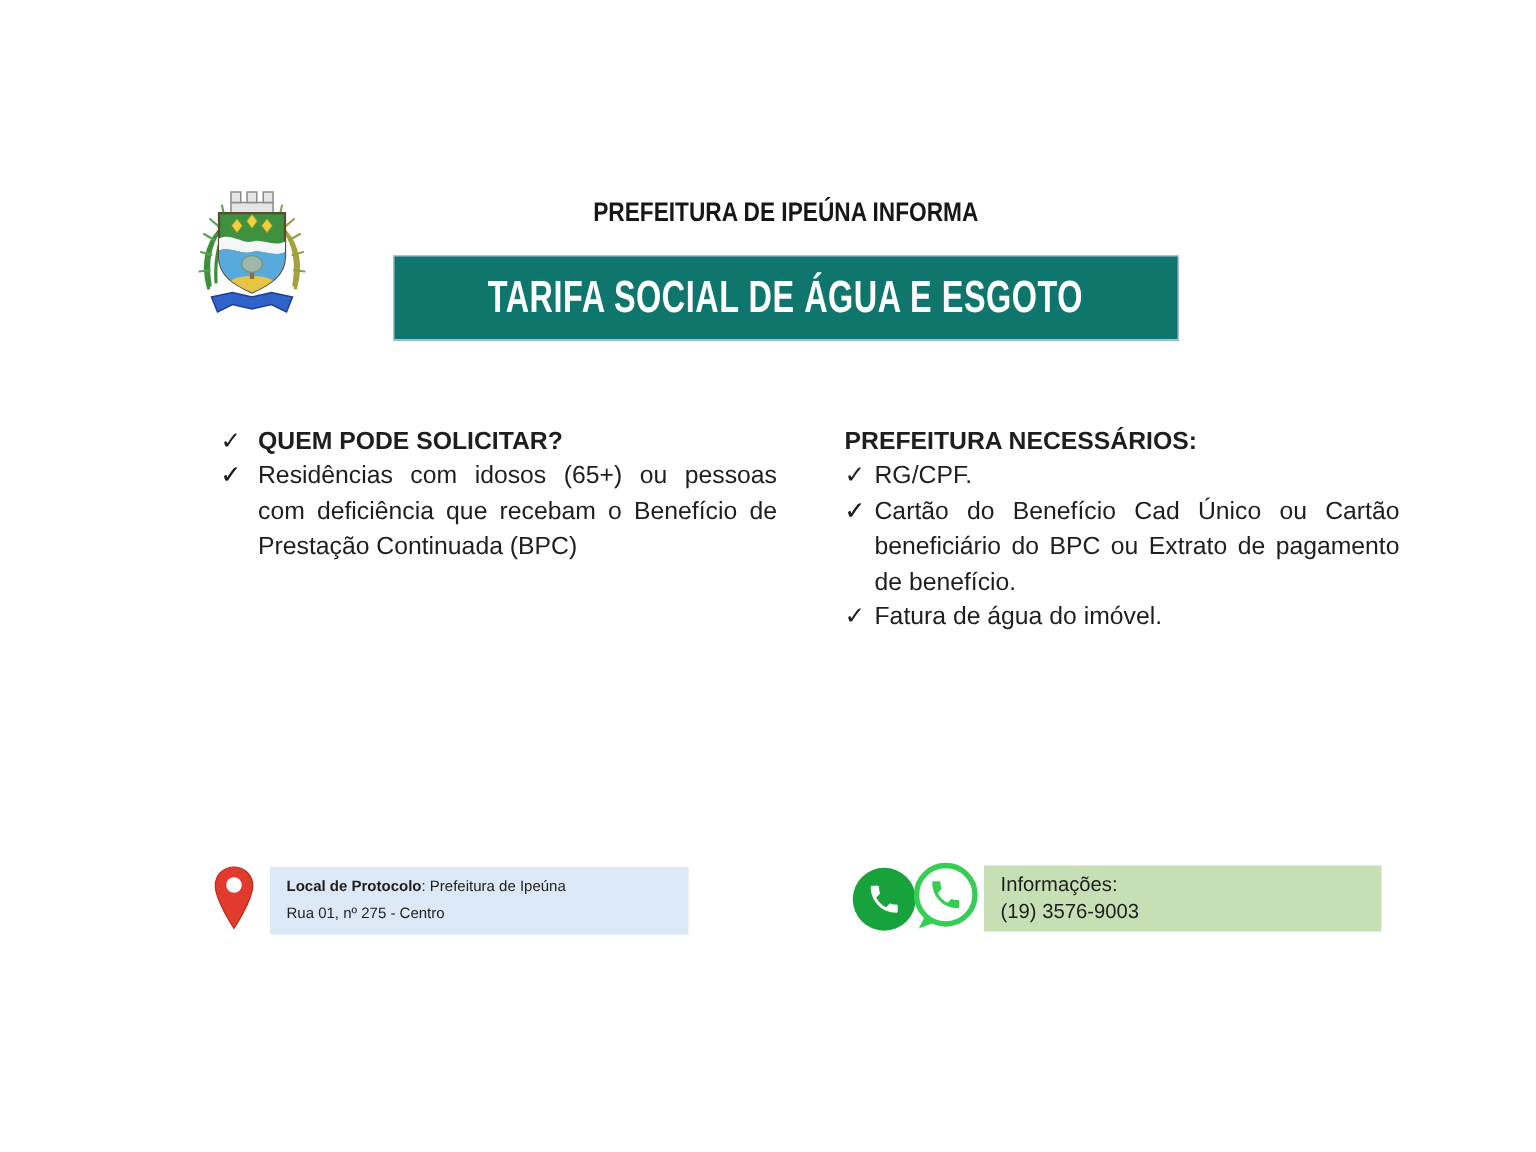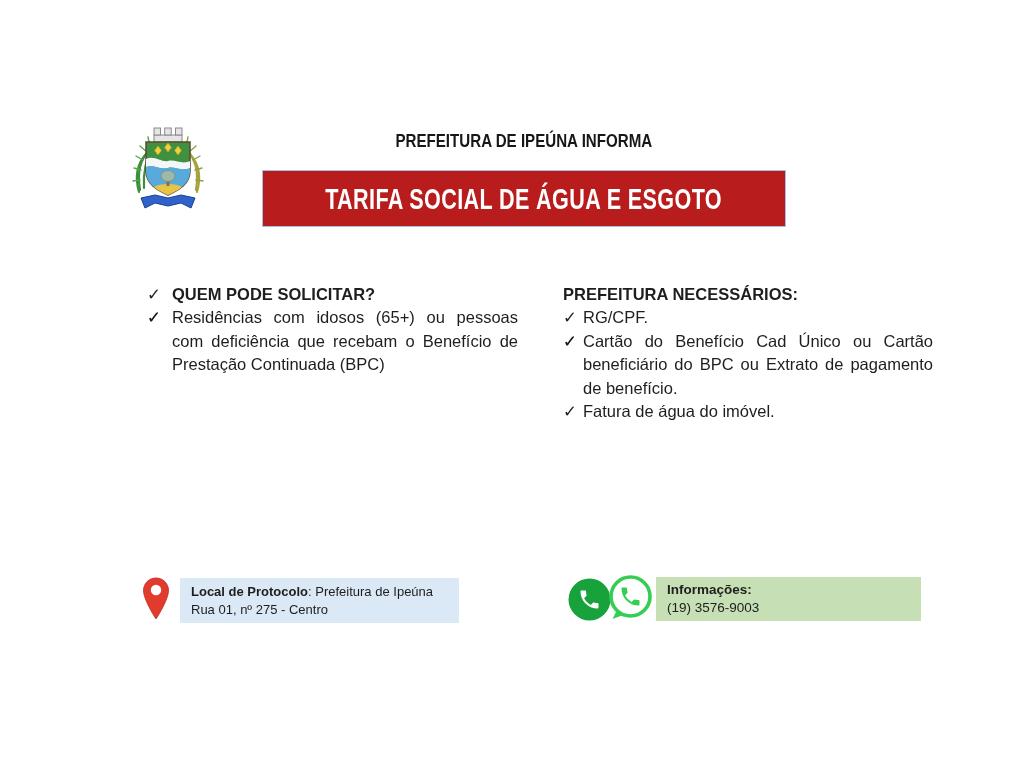--- a/index.html
+++ b/index.html
@@ -20,21 +20,21 @@
   
   .header-line {
     left:262px; top:131px; width:524px;
     text-align:center; font-weight:bold; font-size:18px; color:#171717;
   }
   .condensed-84 { display:inline-block; transform:scaleX(0.84); transform-origin:50% 50%; white-space:nowrap; }
 
   
   .banner {
     left:262px; top:170px; width:524px; height:57px;
-    background:#b91c1c; border:1px solid #a9bfe4;
+    background:#0f766e; border:1px solid #a9bfe4;
     display:flex; align-items:center; justify-content:center;
   }
   .banner-text { font-size:30px; font-weight:bold; color:#ffffff; }
   .condensed-72 { display:inline-block; transform:scaleX(0.72); transform-origin:50% 50%; white-space:nowrap; letter-spacing:0.5px; }
 
   
   .col { font-size:16.5px; line-height:23.4px; color:#1e1e1e; }
   .col-left  { left:147px; top:283px; width:371px; }
   .col-right { left:563px; top:283px; width:370px; }
   .heading { font-weight:bold; }
@@ -43,31 +43,31 @@
   .col-right .check-item { padding-left:20px; }
   .check { position:absolute; left:0; top:0; font-weight:normal; color:#1e1e1e; }
   .check-item.heading { text-align:left; }
 
   
   .pin { left:142px; top:577px; width:28px; height:44px; }
   .pin svg { width:100%; height:100%; }
   .protocol-box {
     left:180px; top:578px; width:279px; height:45px;
     background:#dbe8f5; padding:5px 11px;
-    font-size:13px; line-height:17.6px; color:#1e1e1e;
+    font-size:10px; line-height:17.6px; color:#1e1e1e;
   }
   .phone-badge { left:568px; top:578px; width:43px; height:43px; }
   .wa-badge    { left:607px; top:574px; width:47px; height:48px; }
   .phone-badge svg, .wa-badge svg { width:100%; height:100%; }
   .info-box {
     left:656px; top:577px; width:265px; height:44px;
     background:#c6dfb4; padding:4px 11px;
     font-size:13.5px; line-height:17.6px; color:#1e1e1e;
   }
-  .bold { font-weight:bold; }
+  .bold { font-weight:normal; }
 </style>
 </head>
 <body>
 
 <div class="page">
 
   <div class="abs logo">
     <svg viewBox="0 0 84 92" xmlns="http://www.w3.org/2000/svg">
 
       <g stroke="#3e8f3c" stroke-width="2.2" fill="none" stroke-linecap="round">

